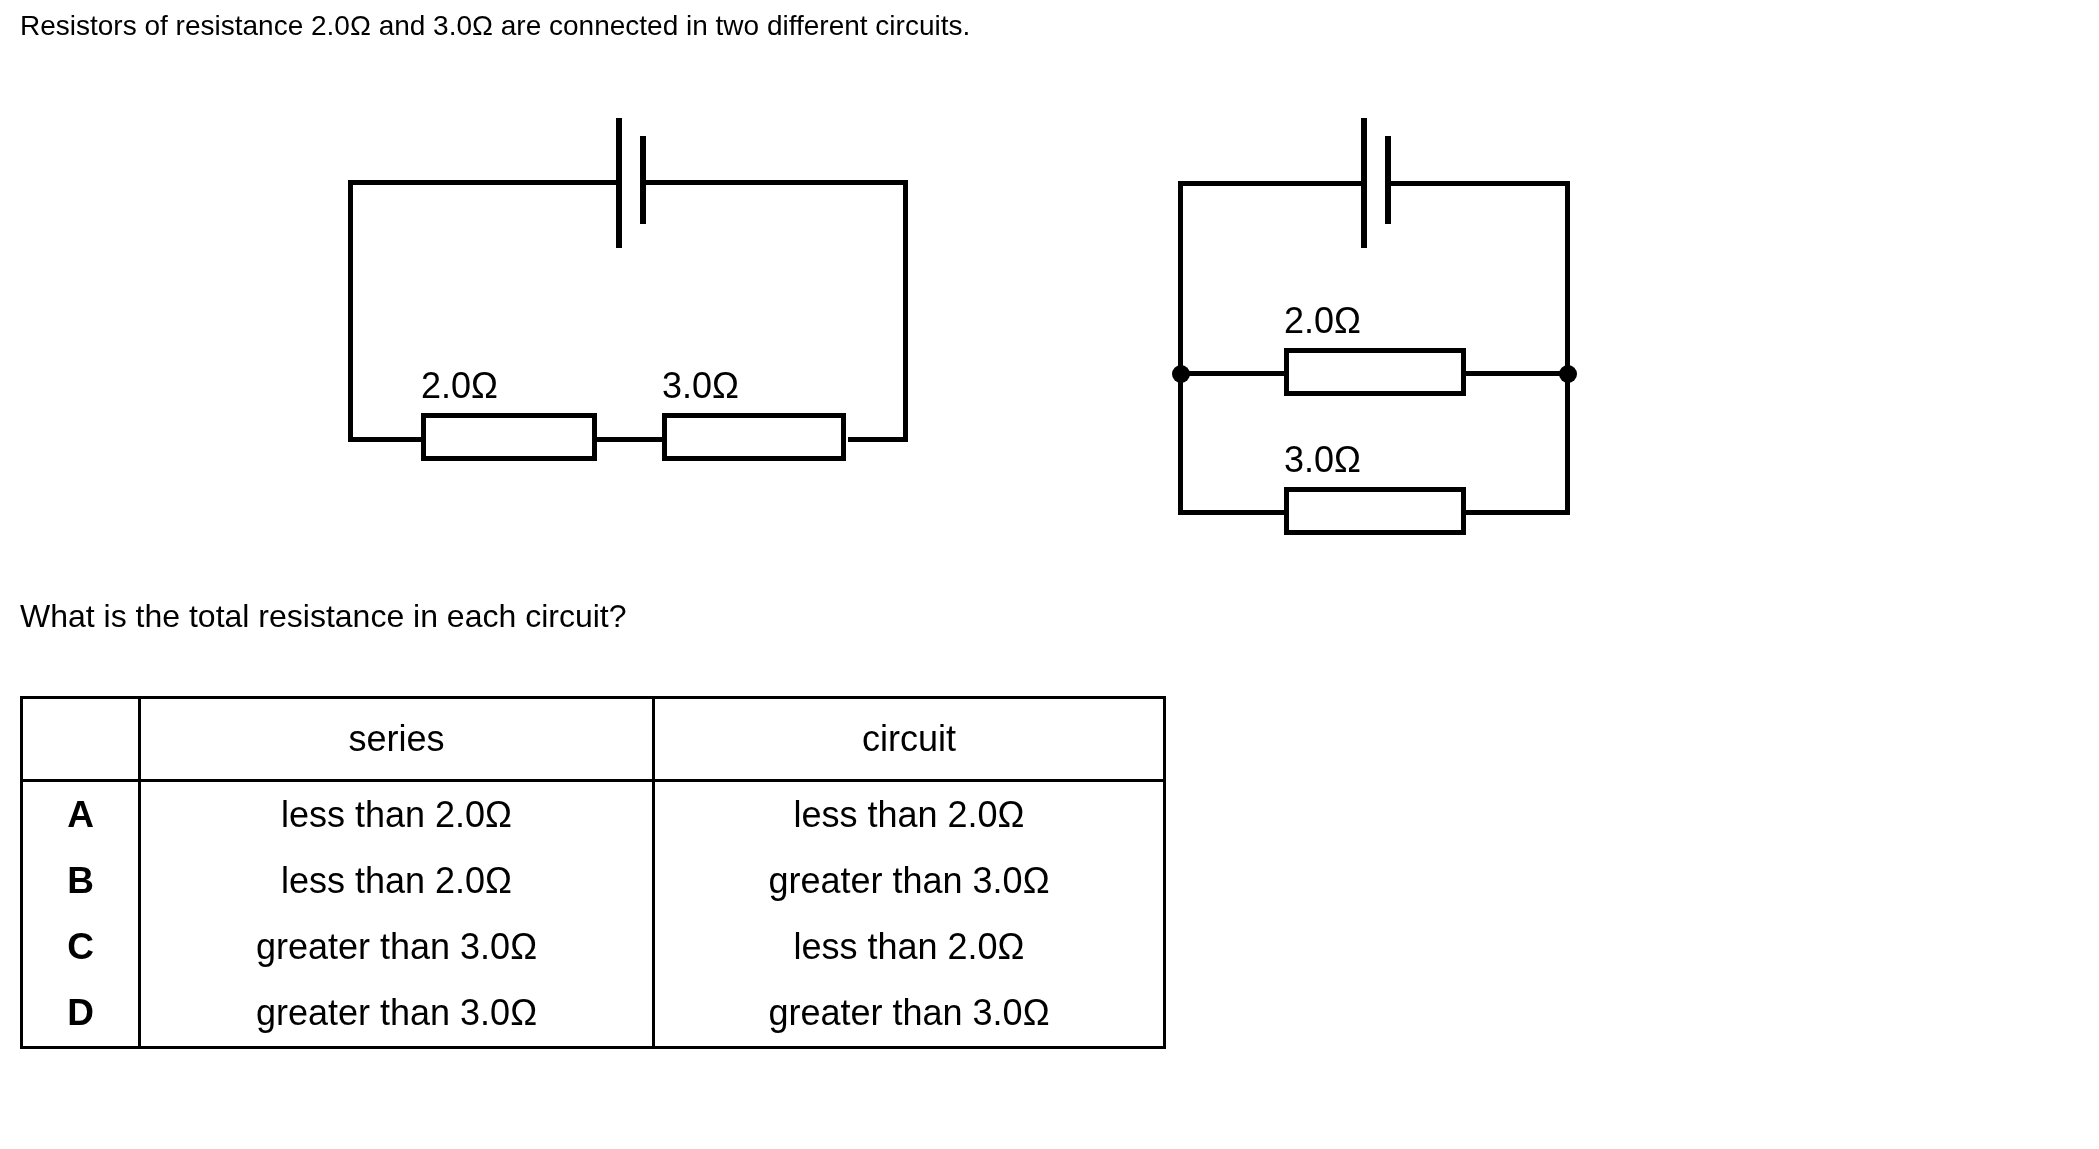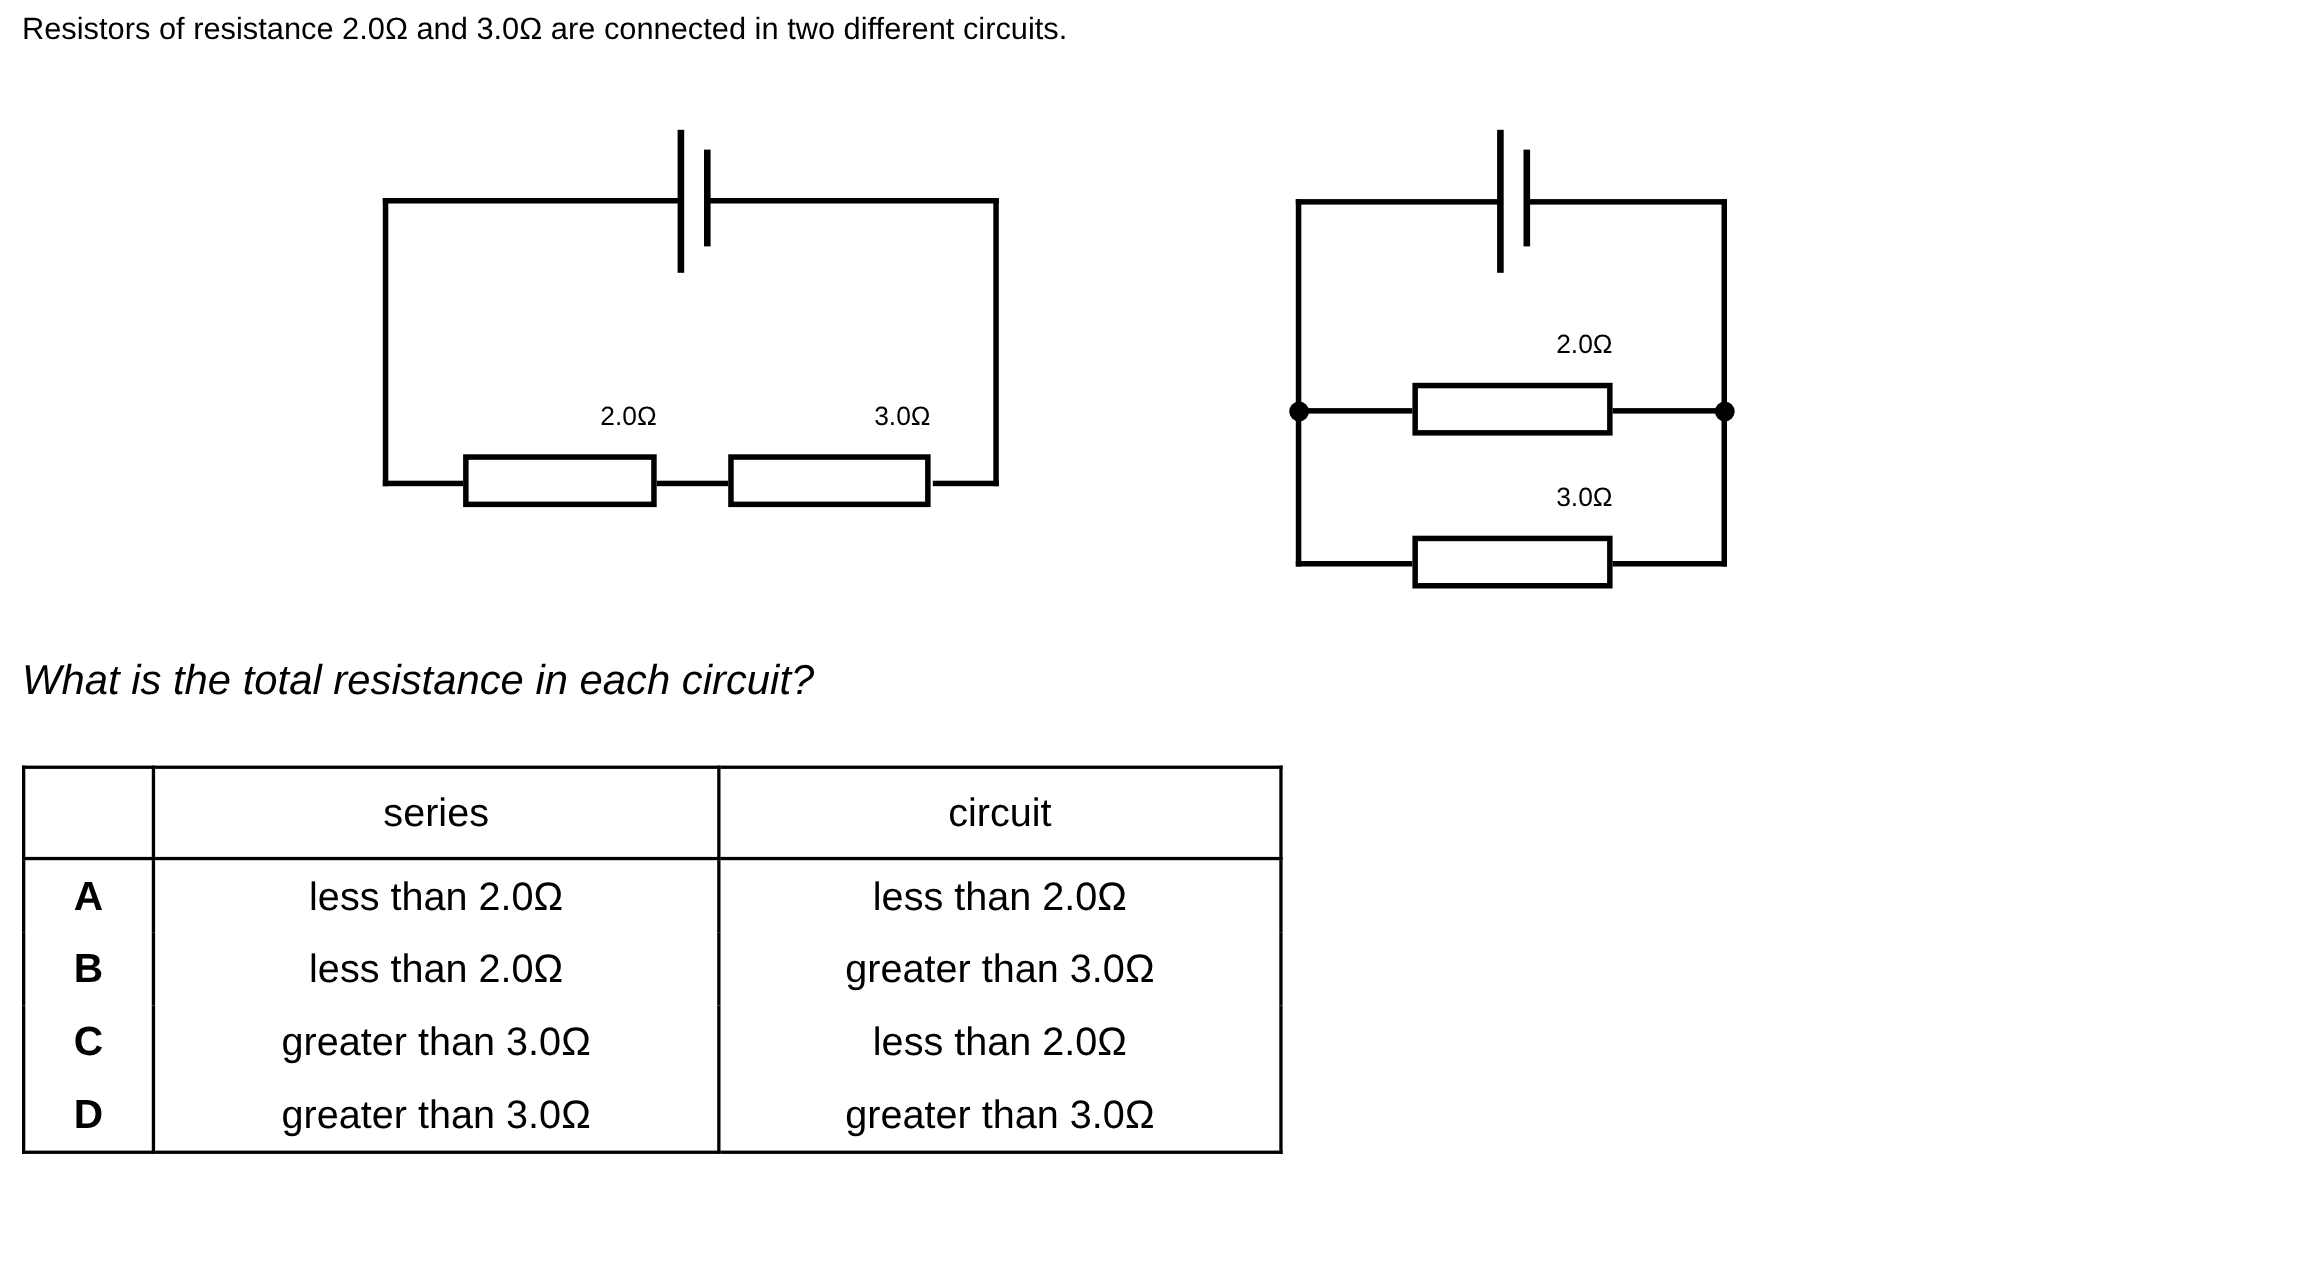--- a/index.html
+++ b/index.html
@@ -23,24 +23,23 @@
     top: 8px;
     font-size: 28px;
     line-height: 1.25;
     white-space: nowrap;
   }
 
   #question-prompt {
     position: absolute;
     left: 20px;
     top: 596px;
-    font-size: 38px;
+    font-size: 32px;
     line-height: 1.25;
     white-space: nowrap;
-    font-style: italic;
   }
 
   
   .circuit {
     position: absolute;
   }
   .wire {
     position: absolute;
     background: #000000;
   }
@@ -68,23 +67,23 @@
     background: #000000;
   }
   .batt-short {
     position: absolute;
     width: 6px;
     background: #000000;
   }
 
   .res-label {
     position: absolute;
-    font-size: 24px;
+    font-size: 36px;
     white-space: nowrap;
-    text-align: right;
+    text-align: left;
   }
 
   
   #answer-table {
     position: absolute;
     left: 20px;
     top: 696px;
     width: 1143px;
     border-collapse: collapse;
     table-layout: fixed;

